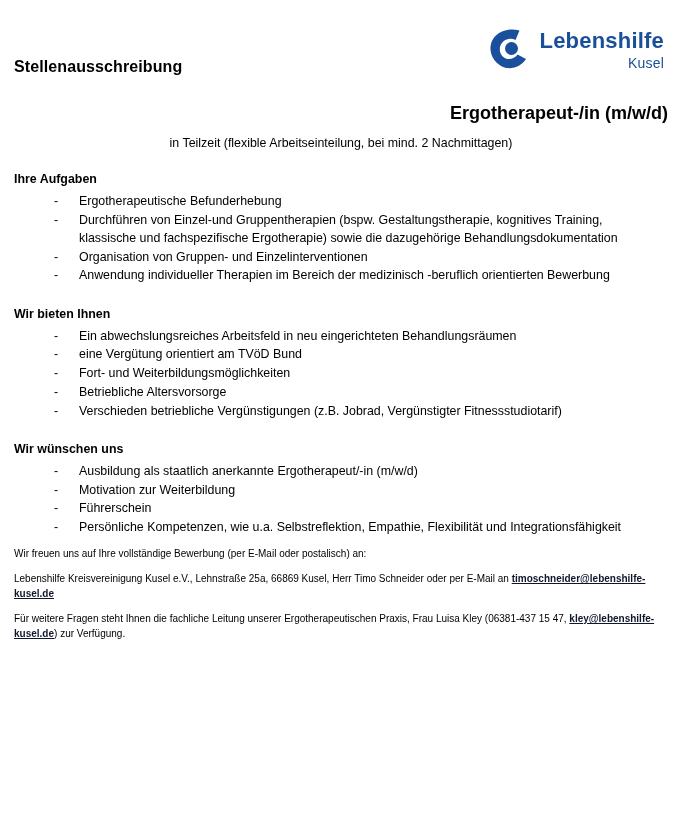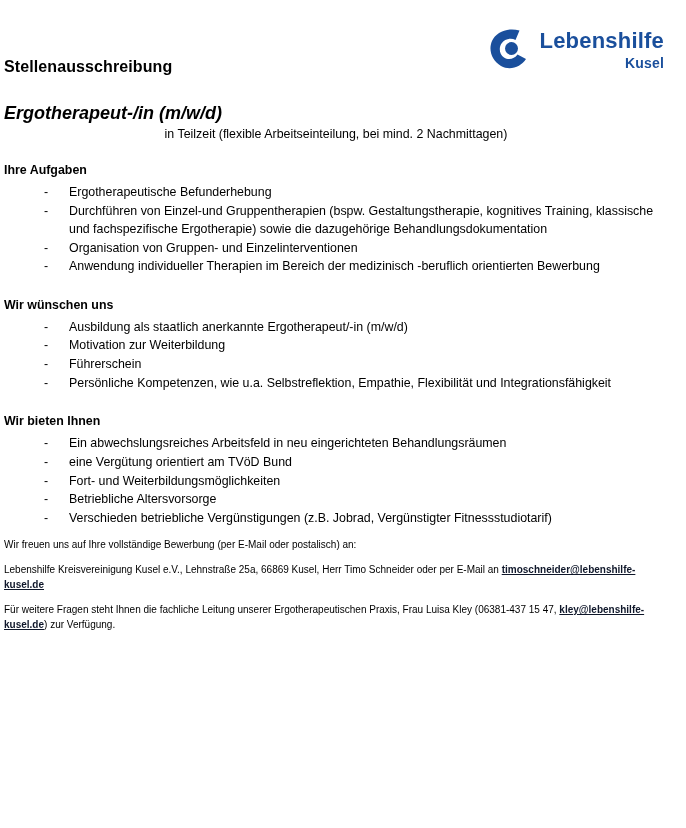--- a/index.html
+++ b/index.html
@@ -44,58 +44,57 @@
     padding-top: 4px;
   }
   .logo-title {
     font-size: 22px;
     font-weight: bold;
     color: #1a4f9c;
     letter-spacing: 0.2px;
   }
   .logo-sub {
     font-size: 14px;
-    font-weight: bold;
+    font-weight: normal;
     color: #1a4f9c;
     text-align: right;
     margin-top: 4px;
     letter-spacing: 0.2px;
   }
 
   
   .content {
     position: absolute;
-    left: 4px;
+    left: 14px;
     right: 18px;
     top: 0;
   }
   h1.doc-title {
     font-size: 16px;
     font-weight: bold;
     margin: 58px 0 0 0;
     letter-spacing: 0.1px;
   }
   .intro {
     font-size: 12.4px;
     line-height: 1.45;
     margin-top: 42px;
   }
   .intro b { font-weight: bold; }
 
   .job-title {
-    text-align: left;
+    text-align: right;
     font-size: 18px;
     font-weight: bold;
     margin-top: 27px;
-    font-style: italic;
   }
   .job-sub {
     text-align: center;
     font-size: 12.4px;
-    margin-top: 3px;
+    margin-top: 12px;
   }
 
   .section {
     margin-top: 22px;
   }
   .section-head {
     font-size: 12.4px;
     font-weight: bold;
     margin-bottom: 3px;
   }
@@ -158,37 +157,37 @@
       <div class="section-head">Ihre Aufgaben</div>
       <ul class="dashlist">
         <li>Ergotherapeutische Befunderhebung</li>
         <li>Durchführen von Einzel-und Gruppentherapien (bspw. Gestaltungstherapie, kognitives Training, klassische und fachspezifische Ergotherapie) sowie die dazugehörige Behandlungsdokumentation</li>
         <li>Organisation von Gruppen- und Einzelinterventionen</li>
         <li>Anwendung individueller Therapien im Bereich der medizinisch -beruflich orientierten Bewerbung</li>
       </ul>
     </div>
 
     <div class="section">
-      <div class="section-head">Wir wünschen uns</div>
-      <ul class="dashlist">
-        <li>Ausbildung als staatlich anerkannte Ergotherapeut/-in (m/w/d)</li>
-        <li>Motivation zur Weiterbildung</li>
-        <li>Führerschein</li>
-        <li>Persönliche Kompetenzen, wie u.a. Selbstreflektion, Empathie, Flexibilität und Integrationsfähigkeit</li>
-      </ul>
-    </div>
-
-    <div class="section">
       <div class="section-head">Wir bieten Ihnen</div>
       <ul class="dashlist">
         <li>Ein abwechslungsreiches Arbeitsfeld in neu eingerichteten Behandlungsräumen</li>
         <li>eine Vergütung orientiert am TVöD Bund</li>
         <li>Fort- und Weiterbildungsmöglichkeiten</li>
         <li>Betriebliche Altersvorsorge</li>
         <li>Verschieden betriebliche Vergünstigungen (z.B. Jobrad, Vergünstigter Fitnessstudiotarif)</li>
+      </ul>
+    </div>
+
+    <div class="section">
+      <div class="section-head">Wir wünschen uns</div>
+      <ul class="dashlist">
+        <li>Ausbildung als staatlich anerkannte Ergotherapeut/-in (m/w/d)</li>
+        <li>Motivation zur Weiterbildung</li>
+        <li>Führerschein</li>
+        <li>Persönliche Kompetenzen, wie u.a. Selbstreflektion, Empathie, Flexibilität und Integrationsfähigkeit</li>
       </ul>
     </div>
 
     <p class="para">Wir freuen uns auf Ihre vollständige Bewerbung (per E-Mail oder postalisch) an:</p>
 
     <p class="para"><span>Lebenshilfe Kreisvereinigung Kusel e.V., Lehnstraße 25a, 66869 Kusel, Herr Timo Schneider oder per E-Mail an </span><a class="mail" href="#">timoschneider@lebenshilfe-kusel.de</a></p>
 
     <p class="para"><span>Für weitere Fragen steht Ihnen die fachliche Leitung unserer Ergotherapeutischen Praxis, Frau Luisa Kley (06381-437 15 47, </span><a class="mail" href="#">kley@lebenshilfe-kusel.de</a><span>) zur Verfügung.</span></p>
 
   </div>

